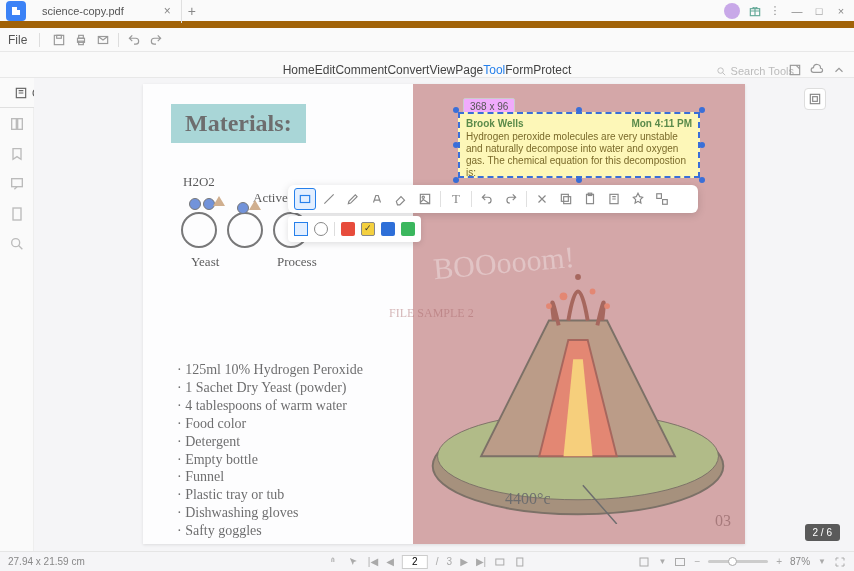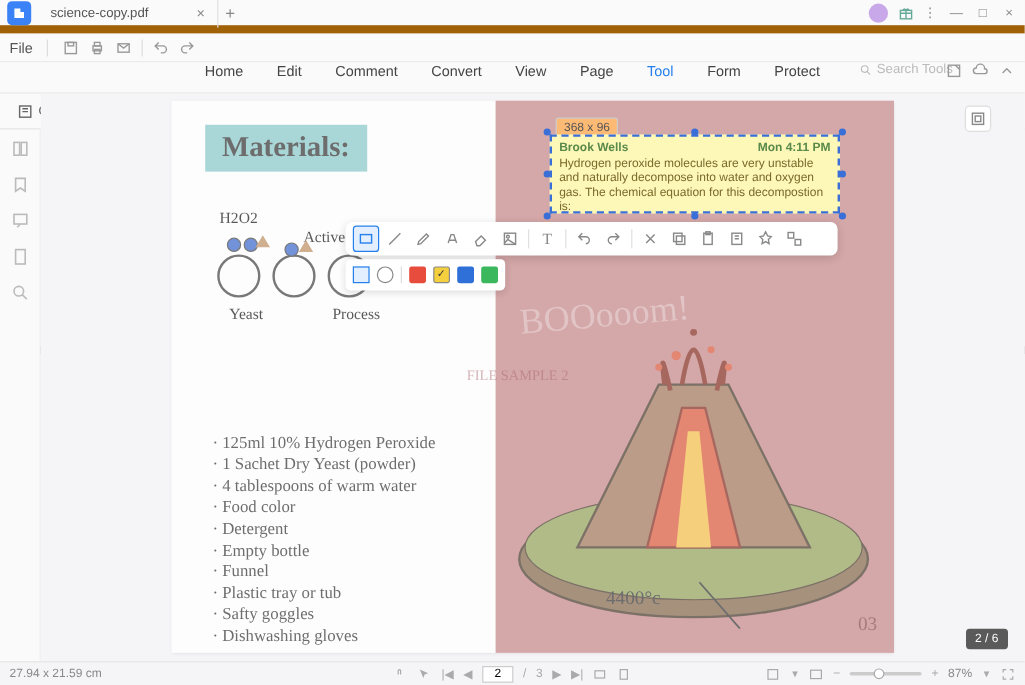--- a/index.html
+++ b/index.html
@@ -17,21 +17,21 @@
 .avatar { width: 16px; height: 16px; background: #c8a8e8; border-radius: 50%; margin-right: 4px; }
 .gift { width: 14px; height: 14px; color: #6a9; }
 
 
 .filebar { height: 24px; display: flex; align-items: center; padding: 0 8px; gap: 12px; border-bottom: 1px solid #e8e8e8; background:#fafafa;}
 .file-label { font-size: 12px; color: #555; }
 .qat { display:flex; gap:8px; }
 .qat-icon { width:14px; height:14px; color:#999; }
 
 
-.menubar { height: 26px; display: flex; align-items: flex-start; justify-content: center; gap: 28px; background: #fafafa; border-bottom: 1px solid #e8e8e8; position:relative;}
+.menubar { height: 26px; display: flex; align-items: flex-end; justify-content: center; background: #fafafa; border-bottom: 1px solid #e8e8e8; position:relative;}
 .menu-item { font-size: 12px; color: #444; cursor: pointer; }
 .menu-item.active { color: #2680eb; }
 .search-tools { color: #bbb; font-size: 11px; display:flex; align-items:center; gap:4px;position:absolute; right:60px;}
 .menu-right-icons { position:absolute; right:8px; display:flex; gap:8px; color:#999;}
 
 
 .ribbon { height: 30px; display: flex; align-items: center; gap: 8px; padding: 0 8px; background: #fafafa; border-bottom: 1px solid #e0e0e0; }
 .ribbon-btn { display: flex; align-items: center; gap: 4px; font-size: 11px; color: #555; padding: 2px 6px; }
 .ribbon-btn svg, .ribbon-icon { width: 14px; height: 14px; color: #666; }
 
@@ -70,21 +70,21 @@
 .watermark { position:absolute; left:246px; top:222px; font-family:Georgia,serif; font-size:12px; color:#7f1d1d; opacity:0.5;}
 .temp-label { position:absolute; left:362px; top:406px; font-family:'Comic Sans MS', cursive; font-size:16px; color:#222;}
 .page-num { position:absolute; right:14px; bottom:14px; font-family:Georgia, serif; font-size:16px; color:#7a3636;}
 
 
 .note { position: absolute; left: 315px; top: 28px; width: 242px; height: 66px; background: #fdf7b8; border: 2px dashed #3a6fd8; padding: 4px 6px; font-size: 10px; }
 .note-handles { position:absolute; inset:-4px; pointer-events:none;}
 .handle { position:absolute; width:6px; height:6px; background:#3a6fd8; border-radius:50%;}
 .note-header { display:flex; justify-content:space-between; color:#5a8a4a; font-weight:bold; font-size:10px; margin-bottom:2px;}
 .note-body { color:#7a6a2a; font-size:10px; line-height:1.2;}
-.size-tip { position:absolute; left:320px; top:14px; background:#fdba74; border:1px solid #ccc; font-size:10px; padding:2px 6px; border-radius:2px; color:#555;}
+.size-tip { position:absolute; left:320px; top:14px; background:#f0abfc; border:1px solid #ccc; font-size:10px; padding:2px 6px; border-radius:2px; color:#555;}
 
 
 .float-bar { position: absolute; left: 288px; top: 185px; width: 410px; height: 28px; background: #fff; border-radius: 6px; box-shadow: 0 2px 8px rgba(0,0,0,0.15); display: flex; align-items: center; padding: 0 6px; gap: 2px; z-index: 10; }
 .fb-btn { width: 22px; height: 22px; display: flex; align-items: center; justify-content: center; color: #888; border-radius: 3px; }
 .fb-btn.active { background: #e3efff; border:1px solid #2680eb; }
 .fb-sep { width:1px; height:16px; background:#e0e0e0; margin:0 2px;}
 
 .color-bar { position: absolute; left: 288px; top: 216px; height: 26px; background: #fff; border-radius: 4px; box-shadow: 0 2px 6px rgba(0,0,0,0.12); display: flex; align-items: center; padding: 0 6px; gap: 6px; z-index: 10; }
 .shape-sq { width:14px; height:14px; border:1.5px solid #2680eb; background:#e3efff; }
 .shape-ci { width:14px; height:14px; border:1.5px solid #888; border-radius:50%; }
@@ -323,22 +323,22 @@
 
     <div class="mat-list" id="mat-list">
         <div>125ml 10% Hydrogen Peroxide</div>
         <div>1 Sachet Dry Yeast (powder)</div>
         <div>4 tablespoons of warm water</div>
         <div>Food color</div>
         <div>Detergent</div>
         <div>Empty bottle</div>
         <div>Funnel</div>
         <div>Plastic tray or tub</div>
+        <div>Dishwashing gloves</div>
         <div>Safty goggles</div>
-        <div>Dishwashing gloves</div>
       </div>
 
     <svg class="volcano" viewBox="0 0 320 320">
       <ellipse cx="160" cy="260" rx="150" ry="50" fill="#7a5a3a" stroke="#3a2818" stroke-width="2"></ellipse>
       <ellipse cx="160" cy="250" rx="145" ry="45" fill="#8a9a4a" stroke="#3a2818" stroke-width="1"></ellipse>
       <path d="M60 250 L130 110 L190 110 L260 250 Z" fill="#9a6a4a" stroke="#3a2818" stroke-width="2"></path>
       <path d="M120 250 L150 130 L170 130 L200 250 Z" fill="#d84a2a" stroke="#7a1a0a" stroke-width="2"></path>
       <path d="M145 250 L155 150 L165 150 L175 250 Z" fill="#f4b838"></path>
       <path d="M150 110 Q160 50 170 110 M140 115 Q130 70 135 110 M180 115 Q190 70 185 110" stroke="#7a1a0a" stroke-width="4" fill="none"></path>
       <circle cx="145" cy="85" r="4" fill="#d84a2a"></circle>

